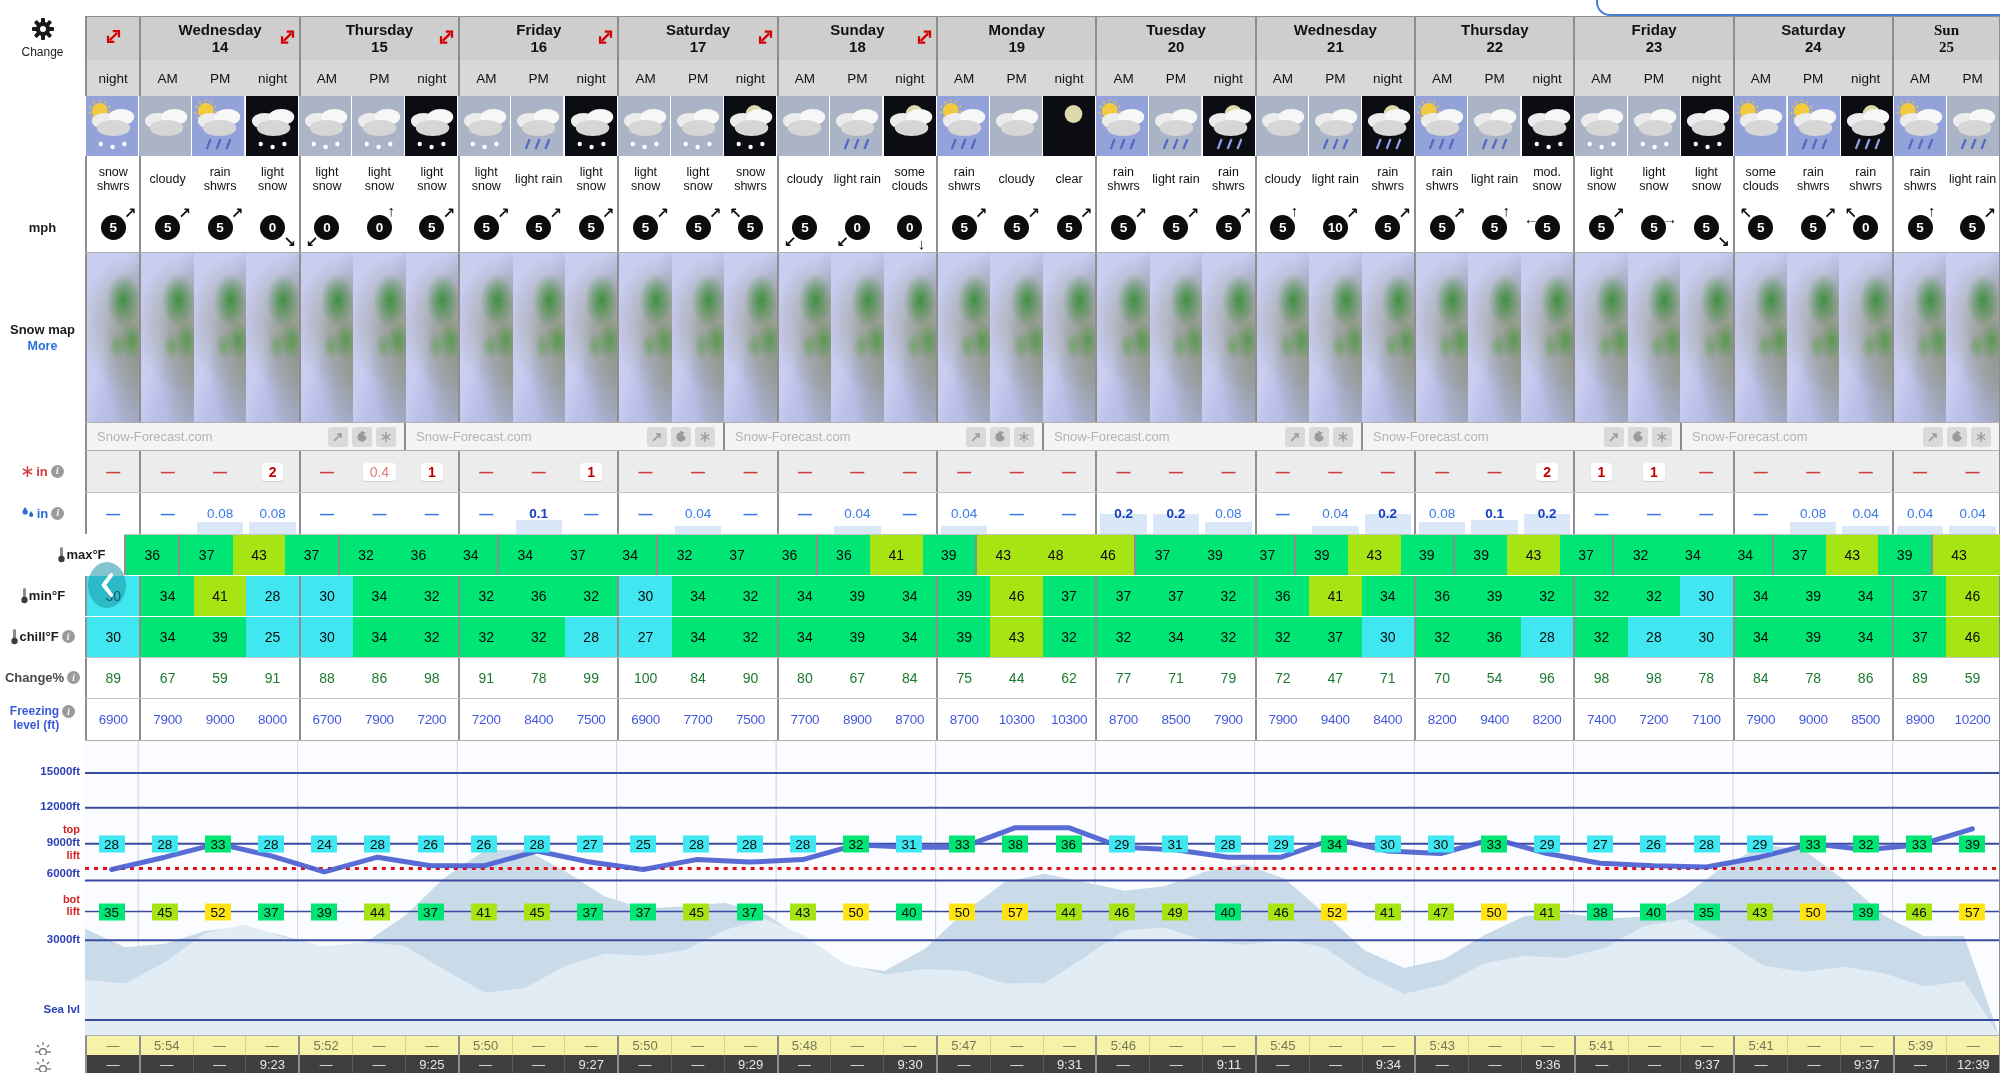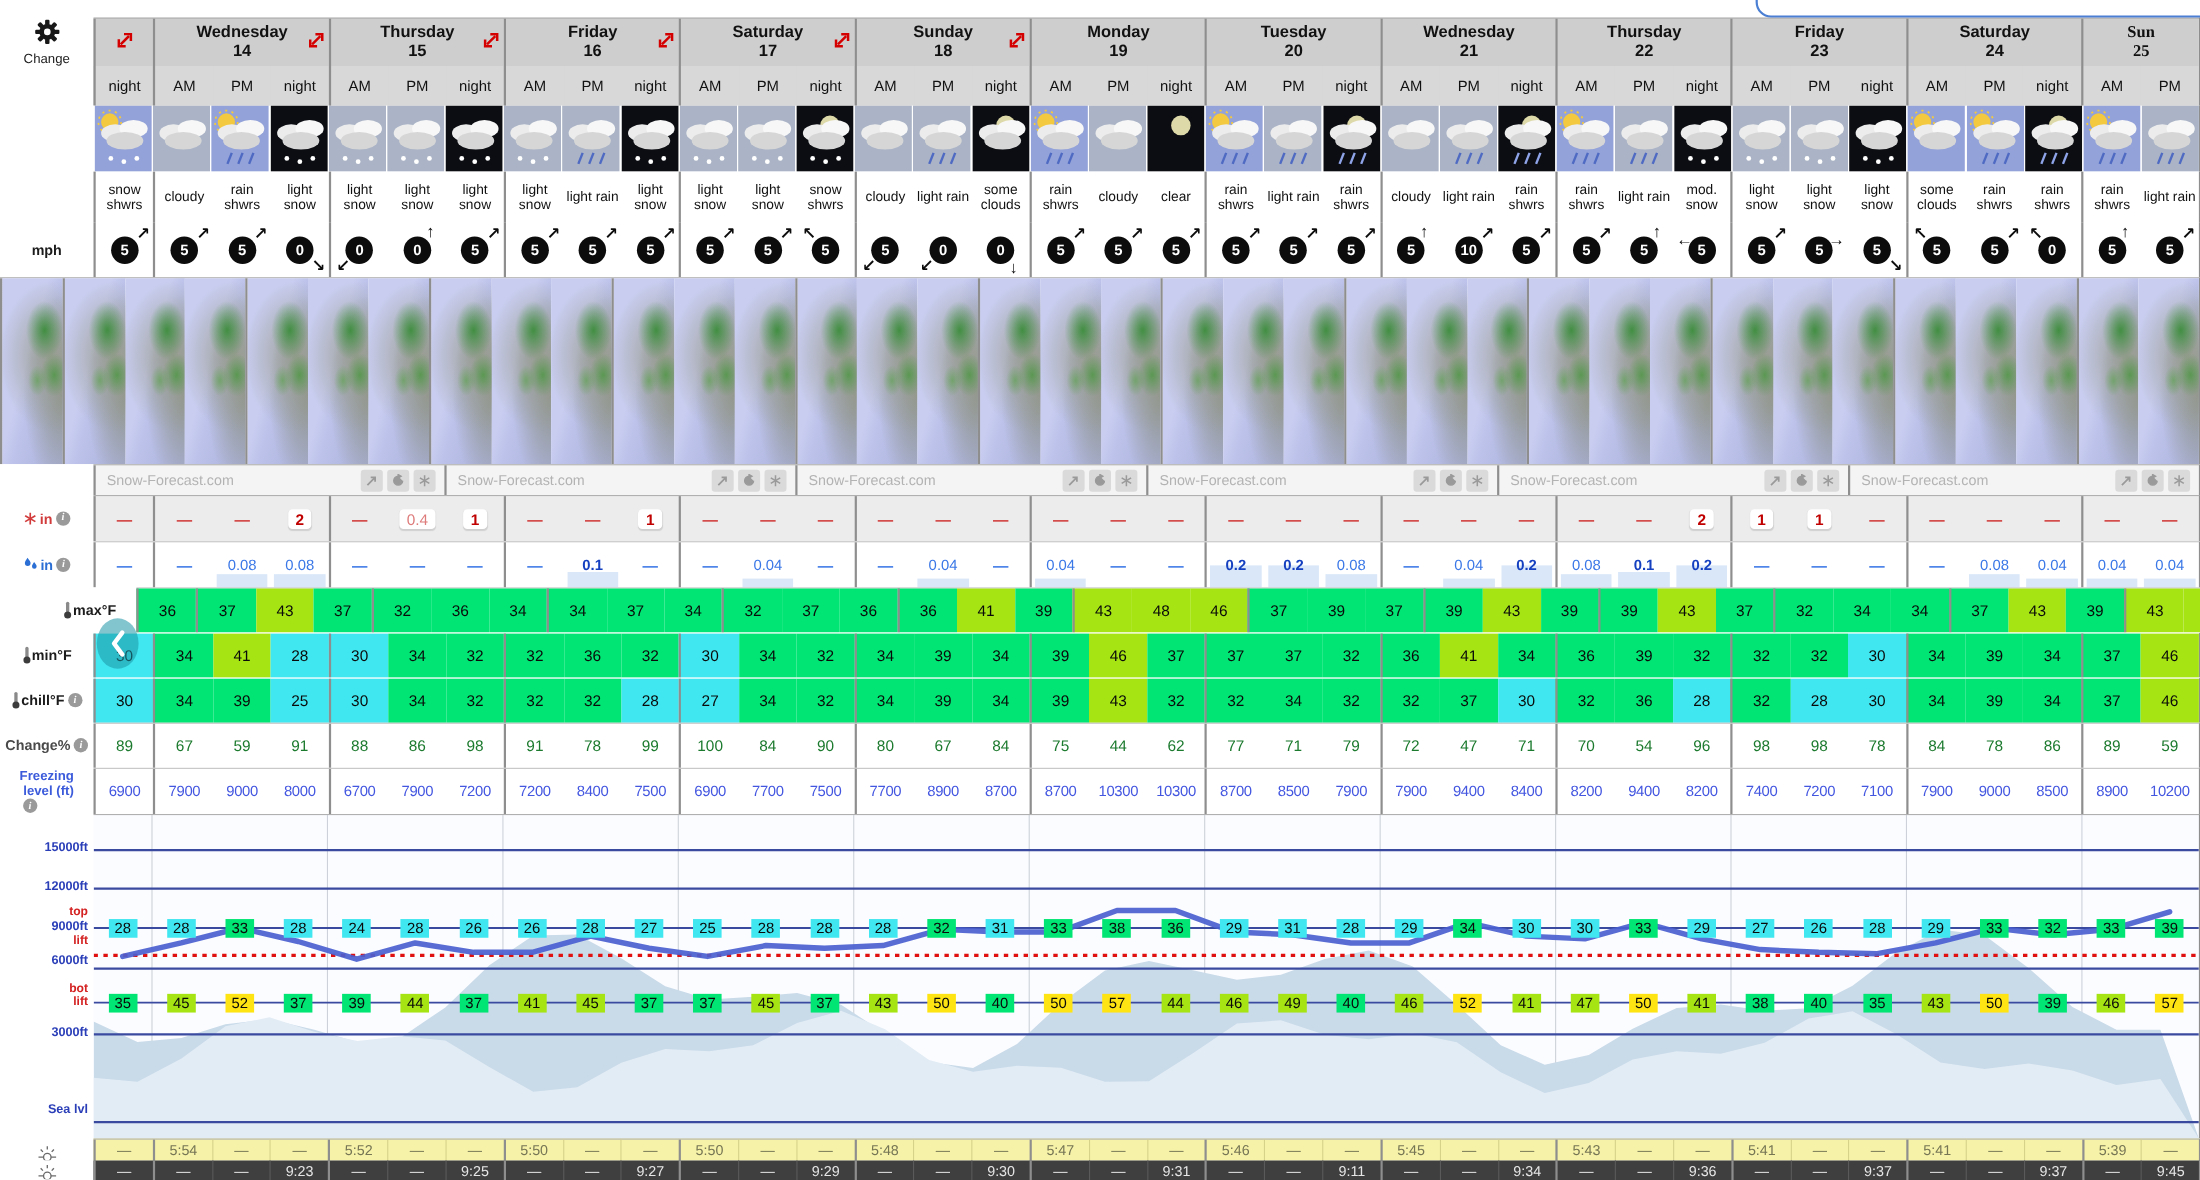--- a/index.html
+++ b/index.html
@@ -951,20 +951,24 @@
           <div class="wcirc">5</div>
           <div class="warr" style="top: 1px; left: 50%; margin-left: 8px;">↑</div>
         </div>
         <div class="cell">
           <div class="wcirc">5</div>
           <div class="warr" style="top: 3px; right: 3px;">↗</div>
         </div>
       </div>
     </div>
     <div class="row map-row" style="height: 170px;">
+      <div class="side">
+        <div class="sb-b">Snow map</div>
+        <div class="sb-blue" style="font-size: 12.5px; font-weight: bold; margin-top: 2px; cursor: pointer;">More</div>
+      </div>
       <div class="cells">
         <div class="cell gs map"></div>
         <div class="cell gs map"></div>
         <div class="cell map"></div>
         <div class="cell map"></div>
         <div class="cell gs map"></div>
         <div class="cell map"></div>
         <div class="cell map"></div>
         <div class="cell gs map"></div>
         <div class="cell map"></div>
@@ -1600,21 +1604,21 @@
         <div class="cell">78</div>
         <div class="cell gs">84</div>
         <div class="cell">78</div>
         <div class="cell">86</div>
         <div class="cell gs">89</div>
         <div class="cell">59</div>
       </div>
     </div>
     <div class="row fz-row" style="height: 42px;">
       <div class="side">
-        <div style="display:flex;align-items:flex-start;justify-content:center;flex-direction:column;">
+        <div style="display:flex;align-items:flex-start;justify-content:center;">
           <div style="color:#3b5bdb;font-weight:bold;font-size:12px;line-height:1.15;text-align:right;">Freezing<br>level (ft)</div>
           <span class="info">i</span>
         </div>
       </div>
       <div class="cells">
         <div class="cell gs">6900</div>
         <div class="cell gs">7900</div>
         <div class="cell">9000</div>
         <div class="cell">8000</div>
         <div class="cell gs">6700</div>
@@ -1858,21 +1862,21 @@
         <div class="cell gs">—</div>
         <div class="cell">—</div>
         <div class="cell">9:36</div>
         <div class="cell gs">—</div>
         <div class="cell">—</div>
         <div class="cell">9:37</div>
         <div class="cell gs">—</div>
         <div class="cell">—</div>
         <div class="cell">9:37</div>
         <div class="cell gs">—</div>
-        <div class="cell">9:45</div>
+        <div class="cell">12:39</div>
       </div>
     </div>
   </div>
 
 <div class="chev">
     <svg width="20" height="28" viewBox="0 0 24 34">
       <polyline points="17,5 8,17 17,29" stroke="#fff" stroke-width="5" fill="none" stroke-linecap="round" stroke-linejoin="round"></polyline>
     </svg>
   </div>
 

